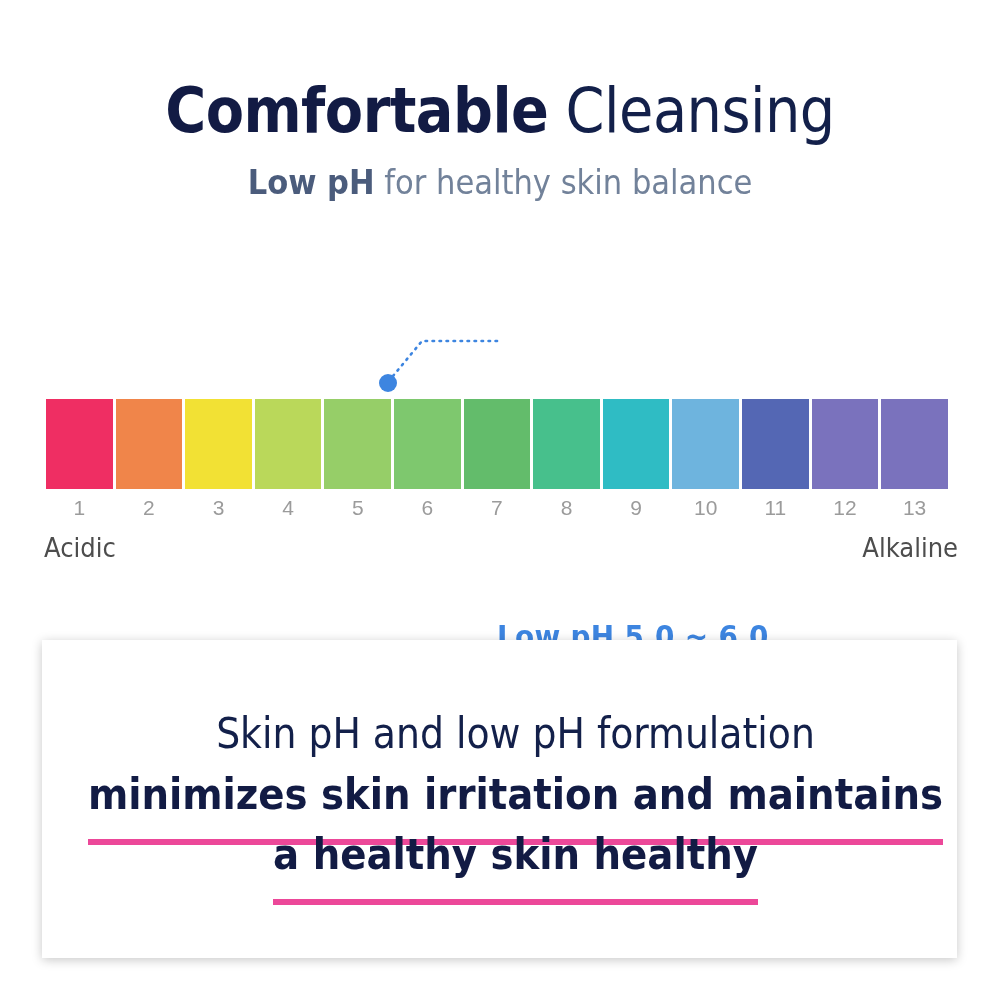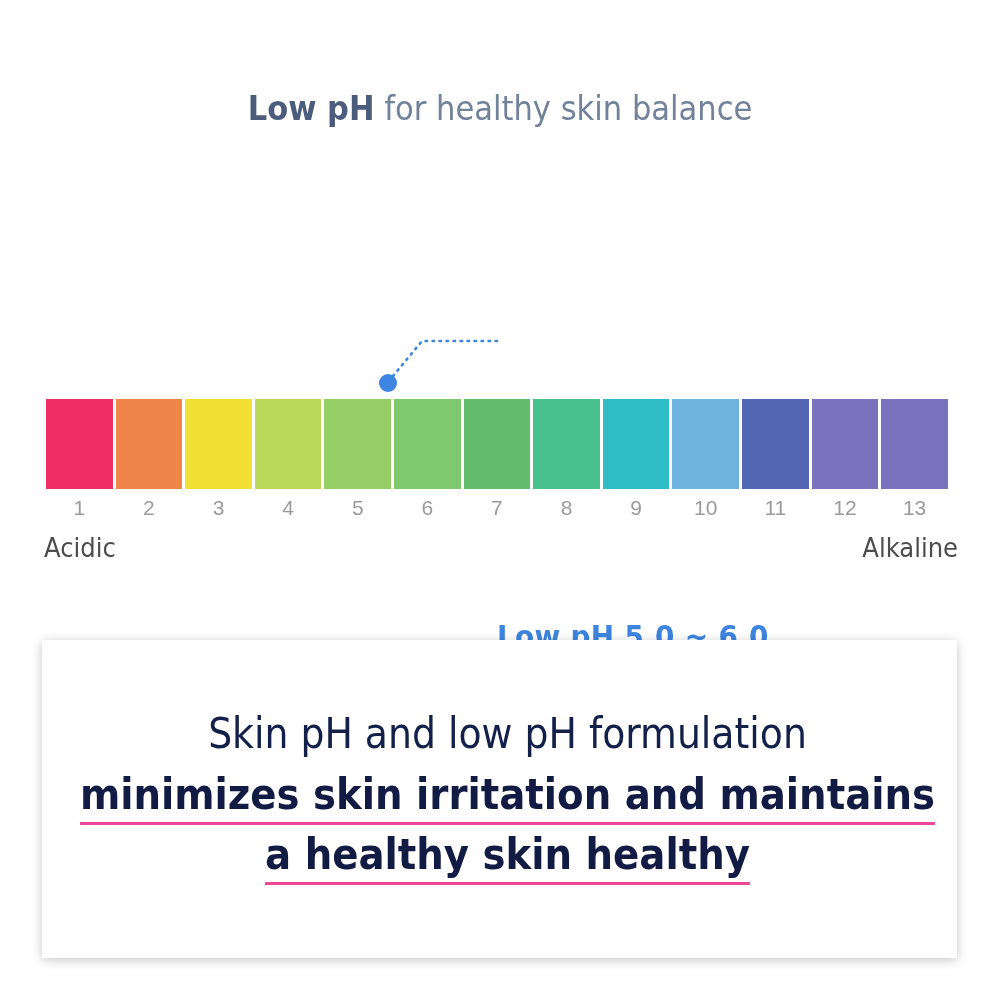--- a/index.html
+++ b/index.html
@@ -124,21 +124,21 @@
     position: absolute;
     left: 42px;
     top: 640px;
     width: 915px;
     height: 318px;
     background: #ffffff;
     box-shadow: 0 2px 10px rgba(0,0,0,0.22);
   }
   .panel-inner {
     position: absolute;
-    left: 8px;
+    left: 16px;
     top: 0;
     width: 915px;
     padding-top: 68px;
     text-align: center;
   }
   .panel-line-1 {
     font-size: 42px;
     line-height: 52px;
     font-weight: 300;
     color: #13204a;
@@ -147,28 +147,31 @@
   .panel-line-2,
   .panel-line-3 {
     font-size: 43px;
     line-height: 60px;
     font-weight: 700;
     color: #121b44;
     white-space: nowrap;
   }
   .panel-line-2 { margin-top: 4px; }
   .ul {
-    border-bottom: 3px solid #ec4899;
-    padding-bottom: 3px;
+    border-bottom: 6px solid #ec4899;
+    padding-bottom: 20px;
   }
 </style>
 </head>
 <body>
 
 <div class="header">
+  <div class="title-line">
+    <span class="title-strong">Comfortable</span><span class="title-light"> Cleansing</span>
+  </div>
   <div class="subtitle-line">
     <span class="subtitle-strong">Low pH</span><span class="subtitle-light"> for healthy skin balance</span>
   </div>
 </div>
 
 <div class="callout">
   <svg class="callout-svg" width="1000" height="100">
     <circle cx="388" cy="83" r="9" fill="#3d85e0"></circle>
     <polyline points="393,76 422,41 500,41" fill="none" stroke="#3d85e0" stroke-width="2.6" stroke-dasharray="1.5 5.5" stroke-linecap="round"></polyline>
   </svg>

